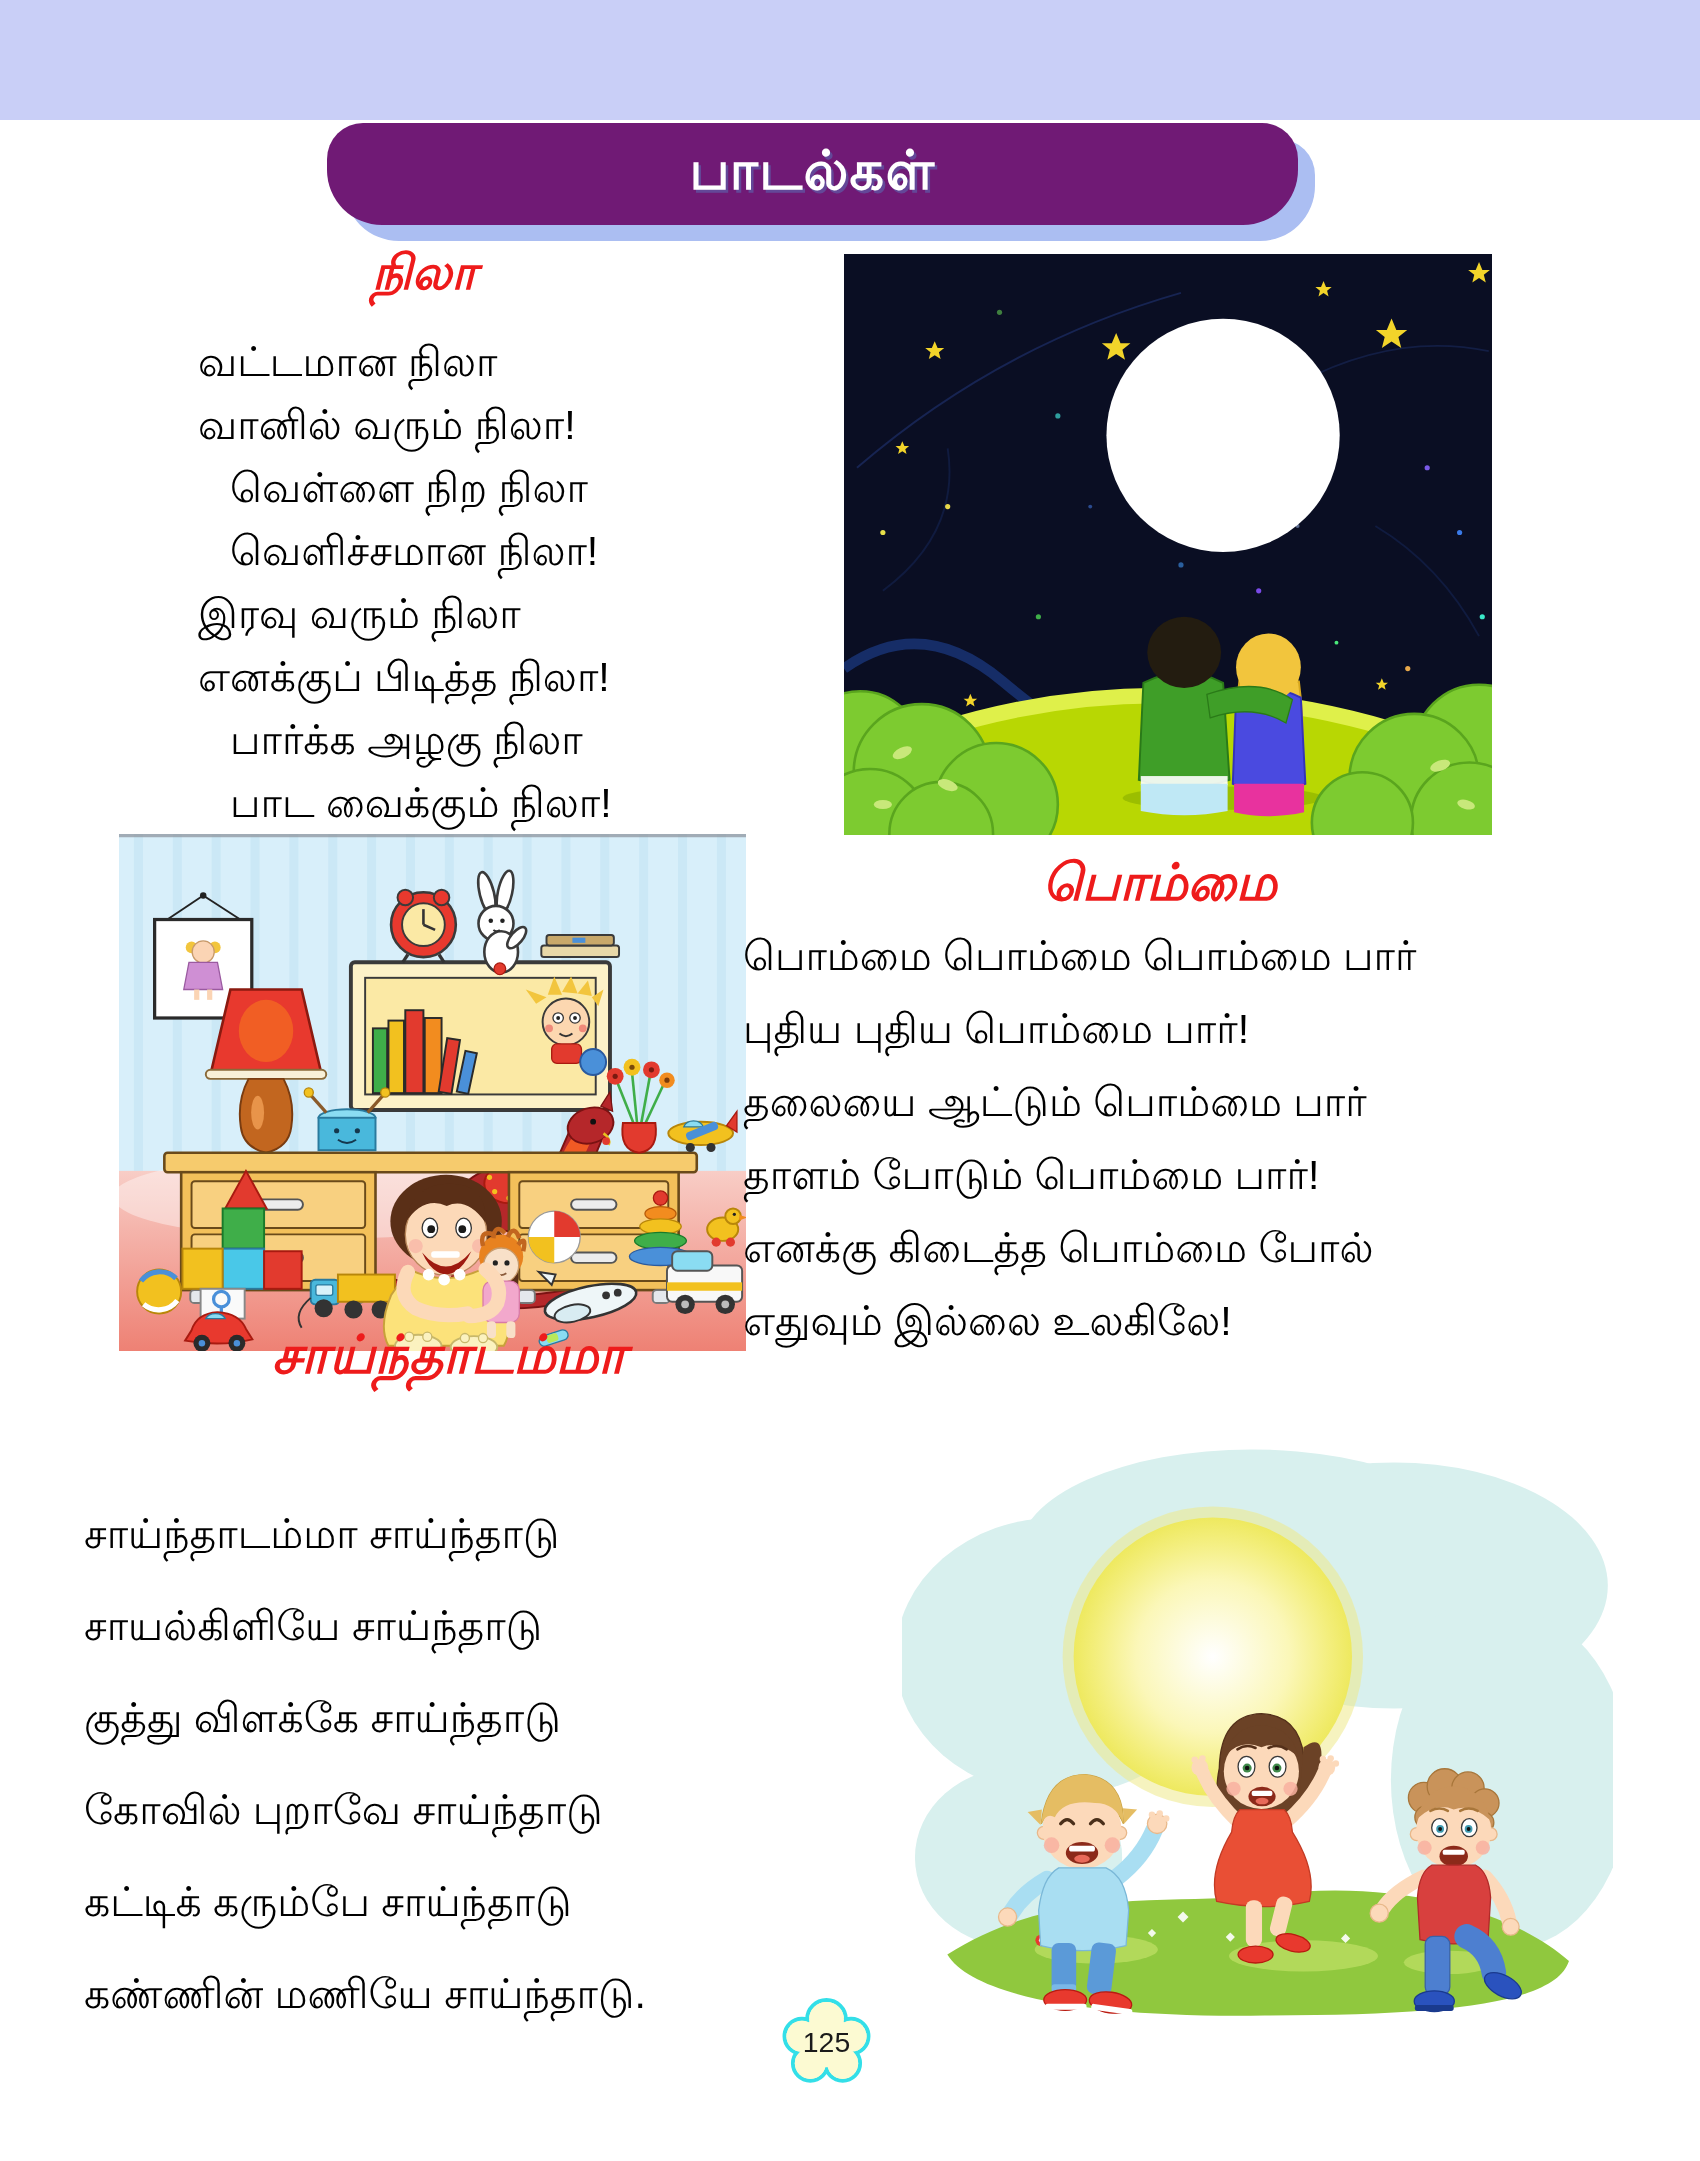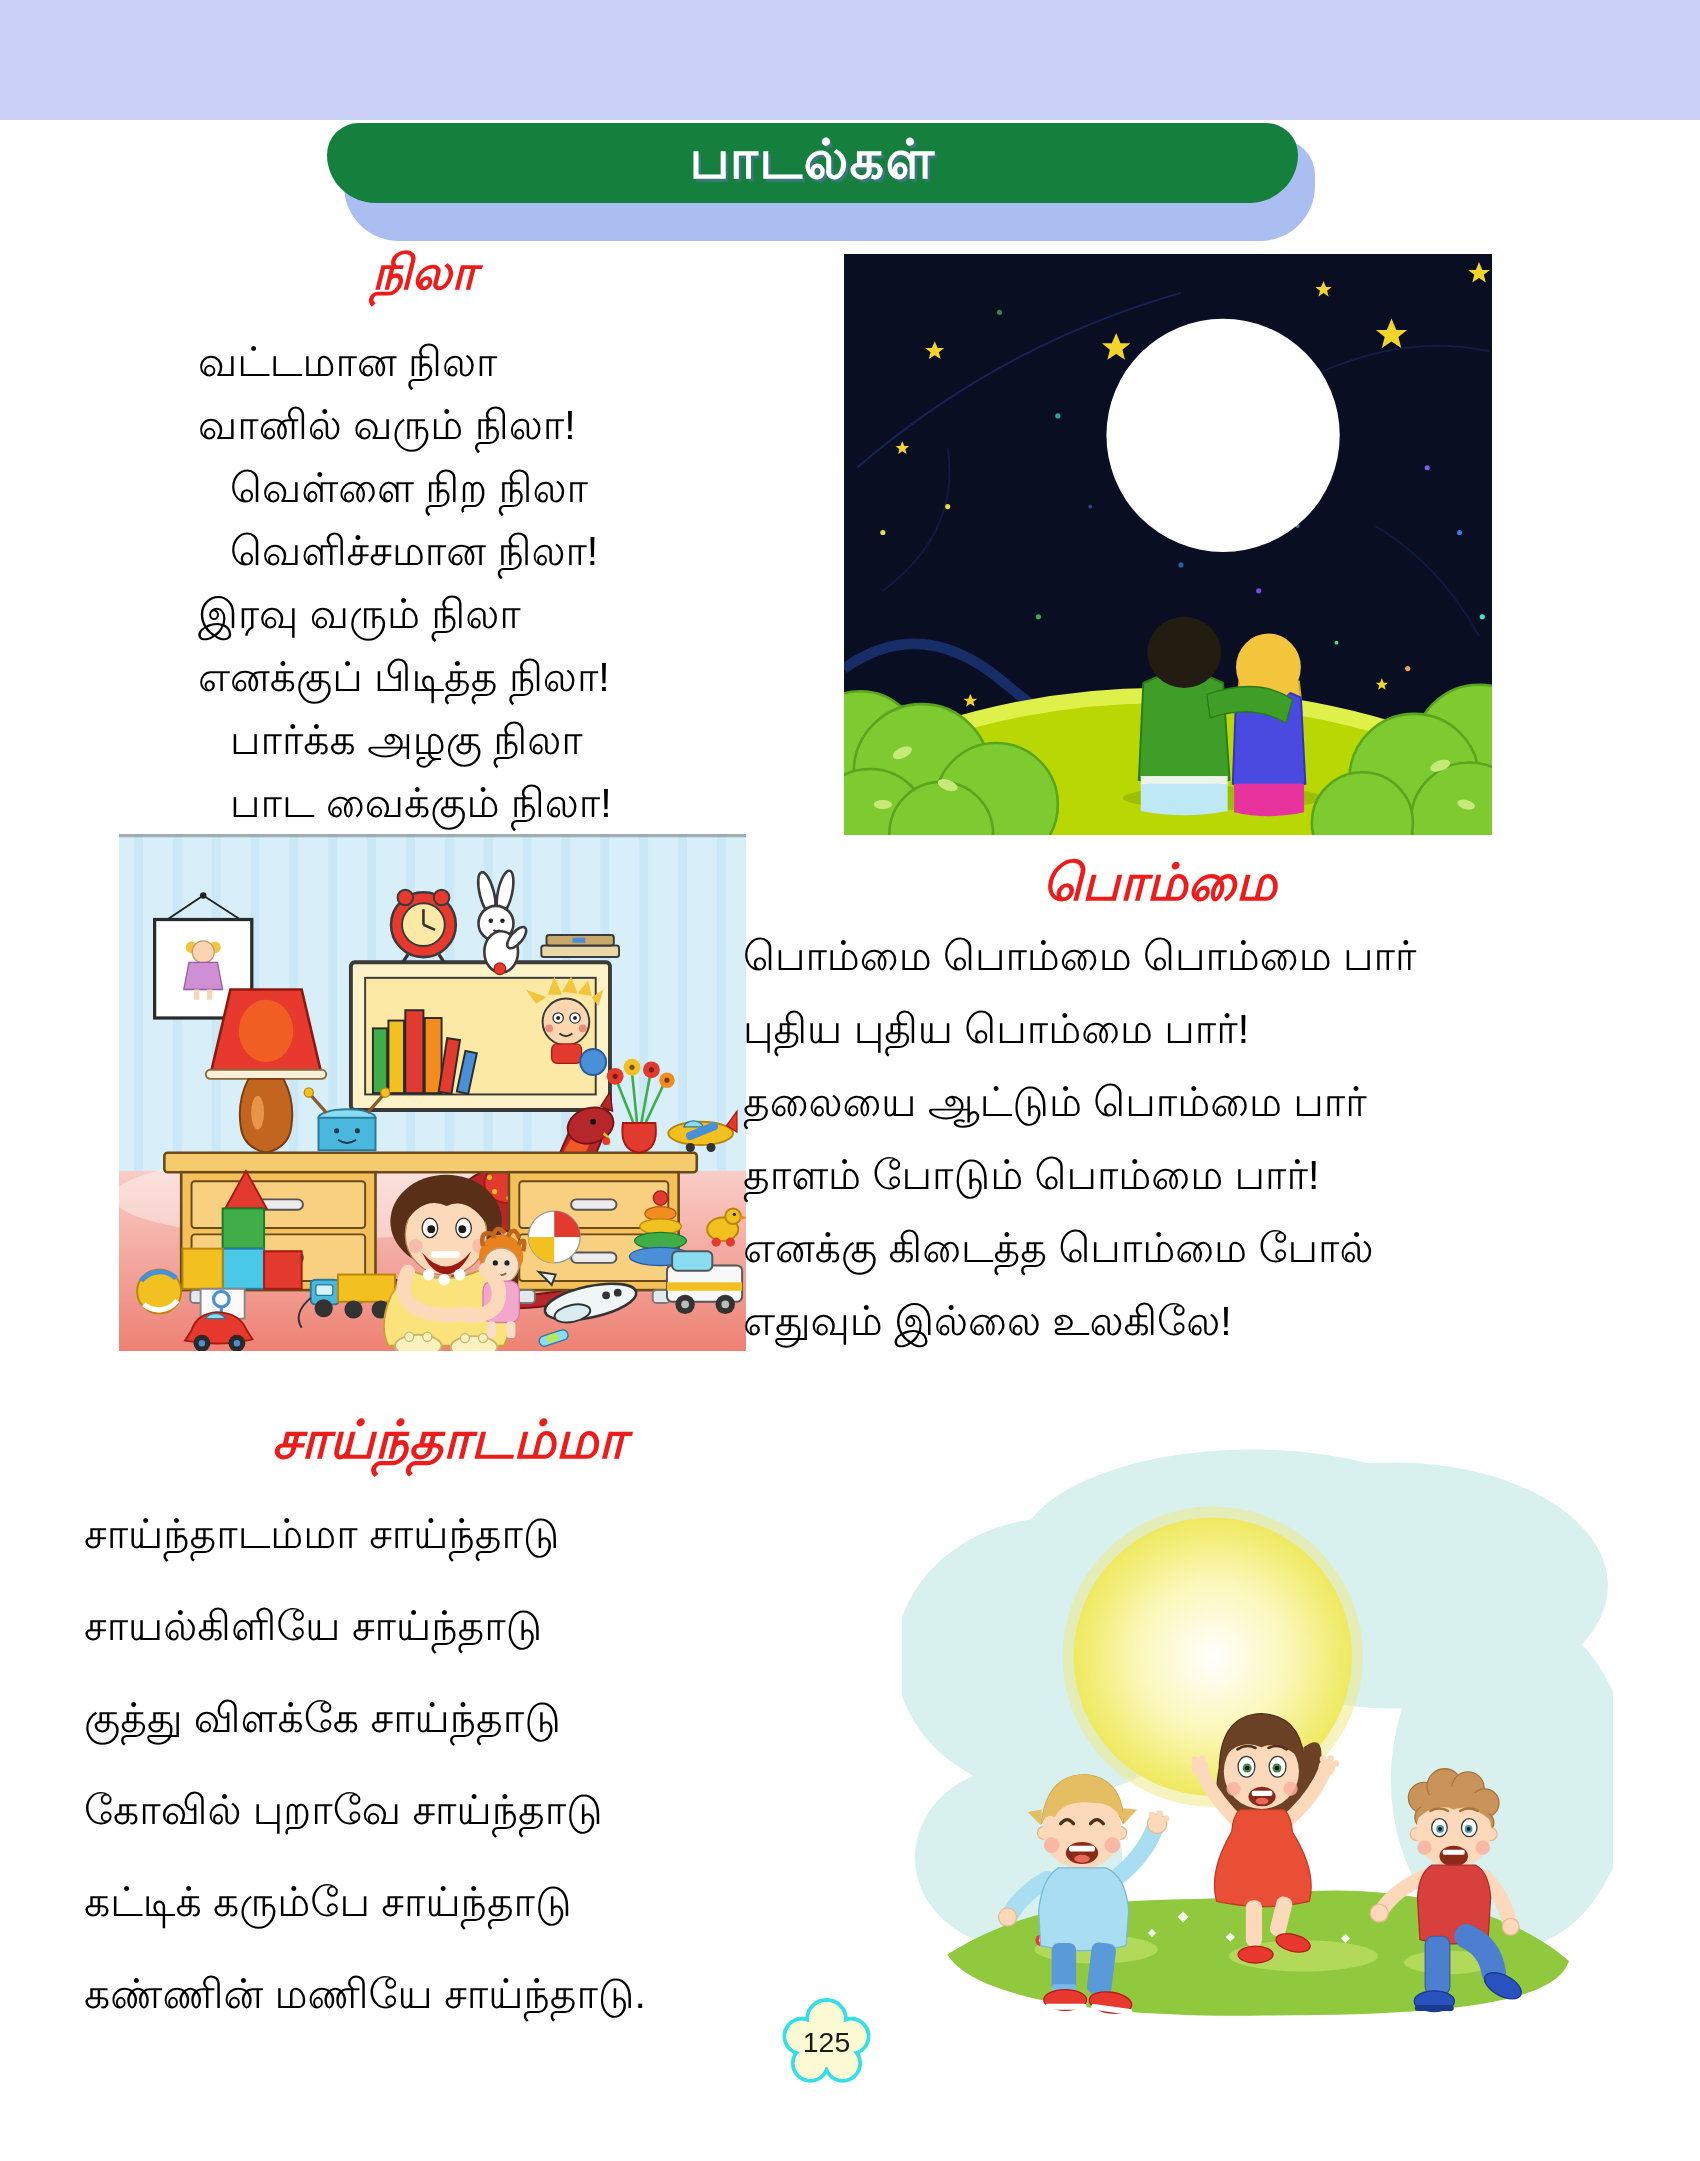--- a/index.html
+++ b/index.html
@@ -14,35 +14,35 @@
   .top-band{
     position:absolute;left:0;top:0;width:1700px;height:120px;
     background:#c9cff7;
   }
   .header-shadow{
     position:absolute;left:344px;top:139px;width:971px;height:102px;
     background:#abbef2;
     border-radius:36px 36px 55px 55px;
   }
   .header-box{
-    position:absolute;left:327px;top:123px;width:971px;height:80px;
-    background:#15803d;
+    position:absolute;left:327px;top:123px;width:971px;height:102px;
+    background:#701a75;
     border-radius:36px 36px 55px 55px;
     display:flex;align-items:center;justify-content:center;
   }
   .header-title{
     color:#ffffff;font-size:54px;font-weight:bold;letter-spacing:1.3px;
     text-shadow:2.6px 2.6px 0 rgba(90,110,180,.55);
   }
   .poem-title{
     position:absolute;color:#ee1b1b;font-weight:bold;white-space:nowrap;font-style:italic;
   }
   .t1{left:372px;top:245px;font-size:48px;}
   .t2{left:745px;top:853px;width:829px;text-align:center;font-size:51px;}
-  .t3{left:272px;top:1409px;font-size:53px;}
+  .t3{left:272px;top:1324px;font-size:53px;}
   .poem{position:absolute;color:#000;white-space:nowrap;}
   .poem-1{left:198px;top:295px;font-size:41px;line-height:63px;margin-top:36px;}
   .poem-1 .indent{padding-left:32px;}
   .poem-2{left:743px;top:920px;font-size:41px;line-height:73px;}
   .poem-3{left:84px;top:1488px;width:764px;font-size:41px;line-height:92px;text-align:left;}
   .figure{position:absolute;}
   .fig-moon{left:844px;top:254px;width:648px;height:581px;}
   .fig-toys{left:119px;top:834px;width:627px;height:517px;}
   .fig-kids{left:902px;top:1443px;width:711px;height:588px;}
   .page-flower{left:778px;top:1996px;width:97px;height:94px;}

